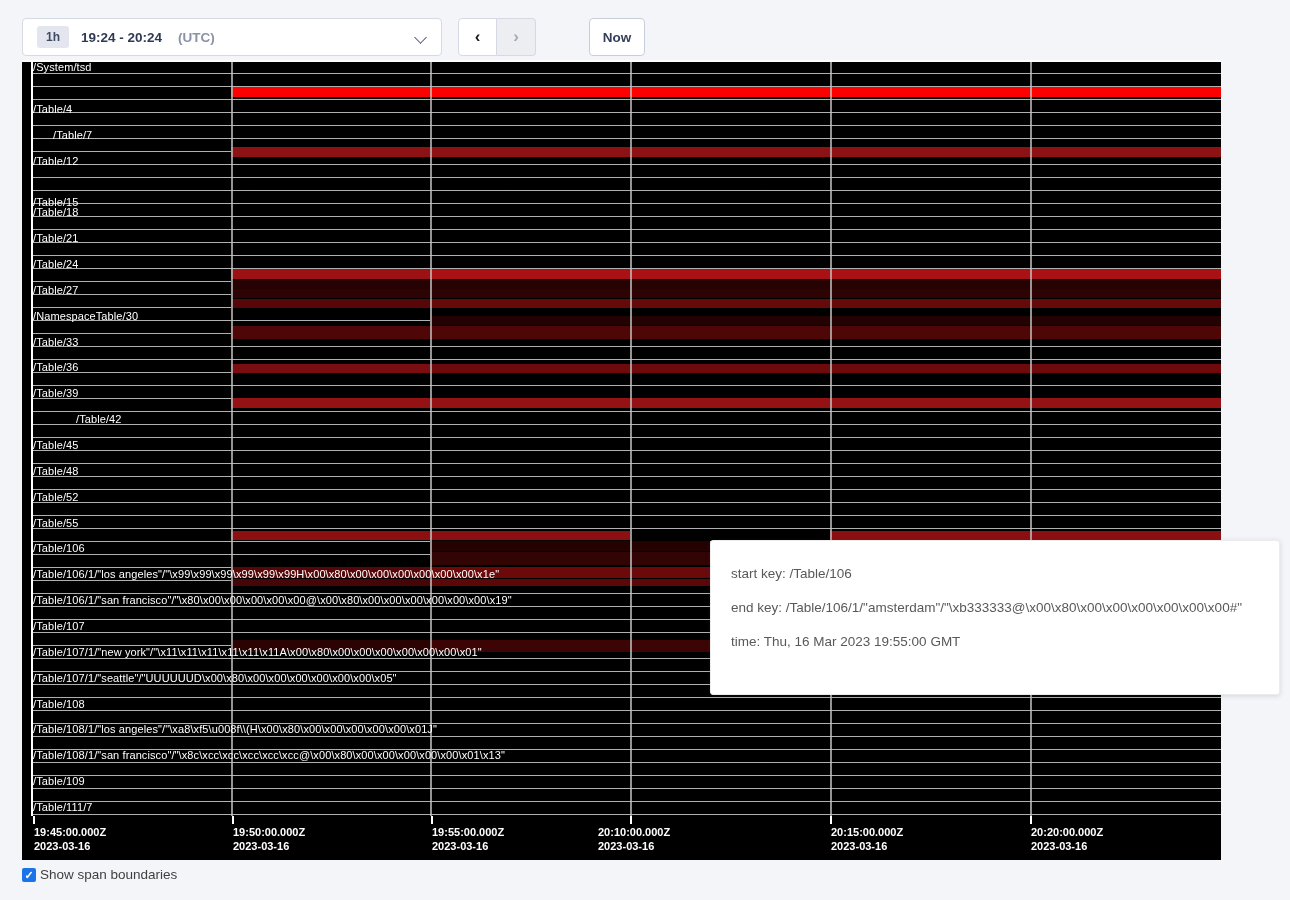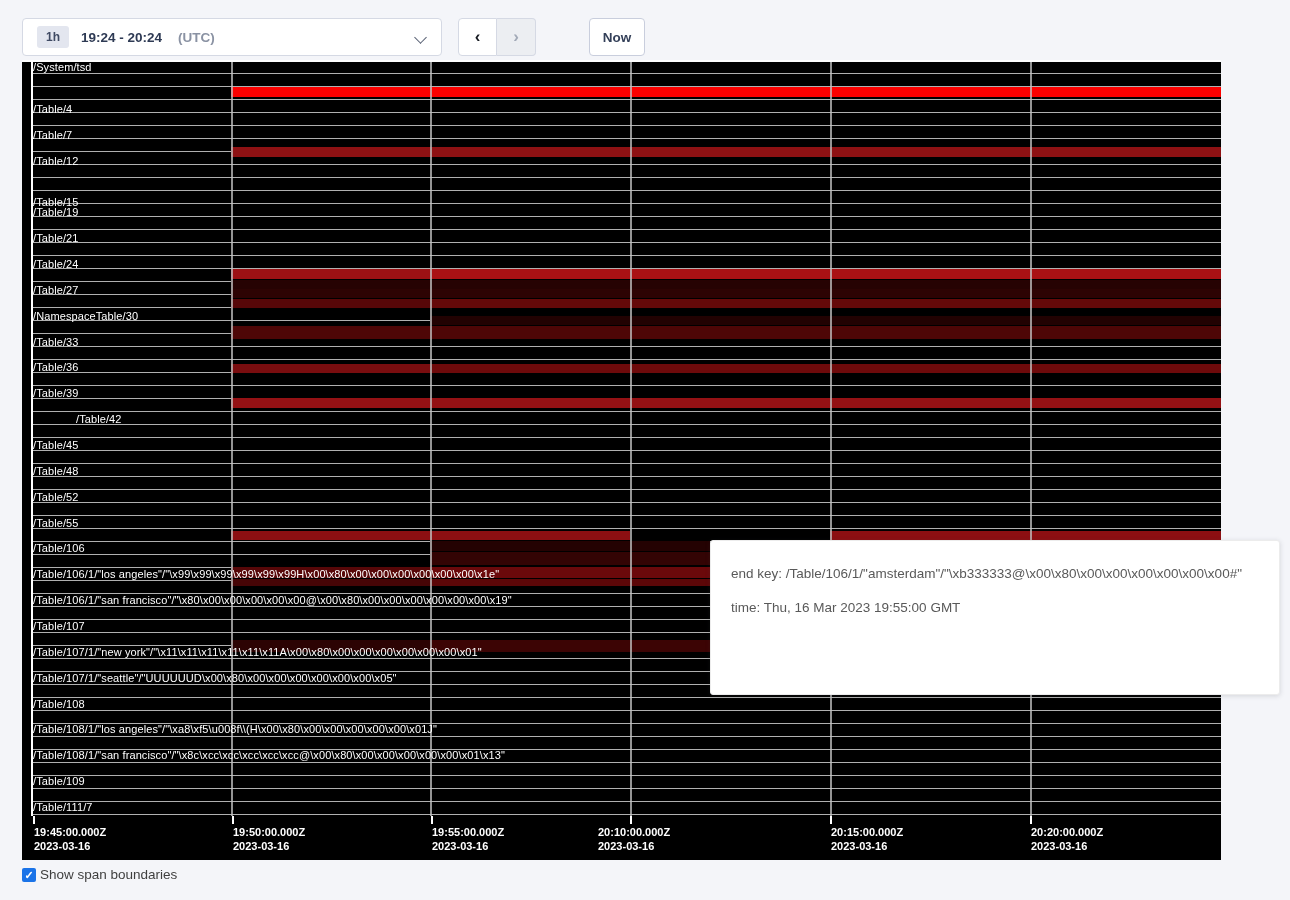--- a/index.html
+++ b/index.html
@@ -134,24 +134,24 @@
       <div class="vline" style="left: 209px;"></div>
       <div class="vline" style="left: 408px;"></div>
       <div class="vline" style="left: 608px;"></div>
       <div class="vline" style="left: 808px;"></div>
       <div class="vline" style="left: 1008px;"></div>
     </div>
   <div class="topline"></div>
   <div id="rowlabels">
       <div class="row-label" style="top: 1px;">/System/tsd</div>
       <div class="row-label" style="top: 43px;">/Table/4</div>
-      <div class="row-label" style="top: 69px;">/Table/7</div>
+      <div class="row-label" style="top: 69px; padding-left: 20px;">/Table/7</div>
       <div class="row-label" style="top: 95px;">/Table/12</div>
       <div class="row-label" style="top: 120px; margin-top: 16px;">/Table/15</div>
-      <div class="row-label" style="top: 146px;">/Table/19</div>
+      <div class="row-label" style="top: 146px;">/Table/18</div>
       <div class="row-label" style="top: 172px;">/Table/21</div>
       <div class="row-label" style="top: 198px;">/Table/24</div>
       <div class="row-label" style="top: 224px; text-align: center;">/Table/27</div>
       <div class="row-label" style="top: 250px;">/NamespaceTable/30</div>
       <div class="row-label" style="top: 276px;">/Table/33</div>
       <div class="row-label" style="top: 301px;">/Table/36</div>
       <div class="row-label" style="top: 327px;">/Table/39</div>
       <div class="row-label" style="top: 353px; padding-left: 43px;">/Table/42</div>
       <div class="row-label" style="top: 379px;">/Table/45</div>
       <div class="row-label" style="top: 405px;">/Table/48</div>
@@ -197,20 +197,21 @@
       </div>
       <div class="tick" style="left: 1008px;"></div>
       <div class="tick-label" style="left: 1009px;">
         <div>20:20:00.000Z</div>
         <div>2023-03-16</div>
       </div>
     </div>
 </div>
 
 <div class="tooltip">
+  <div class="tline">start key: /Table/106</div>
   <div class="tline">end key: /Table/106/1/"amsterdam"/"\xb333333@\x00\x80\x00\x00\x00\x00\x00\x00#"</div>
   <div class="tline">time: Thu, 16 Mar 2023 19:55:00 GMT</div>
 </div>
 
 <div class="footer">
   <div class="checkbox">✓</div>
   <span class="checkbox-label">Show span boundaries</span>
 </div>
 
 </body></html>

